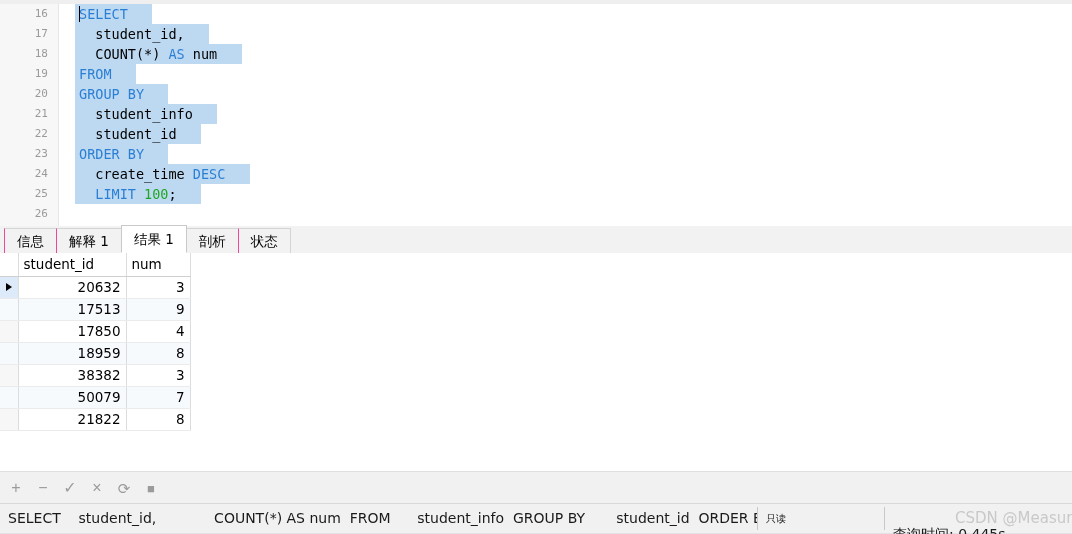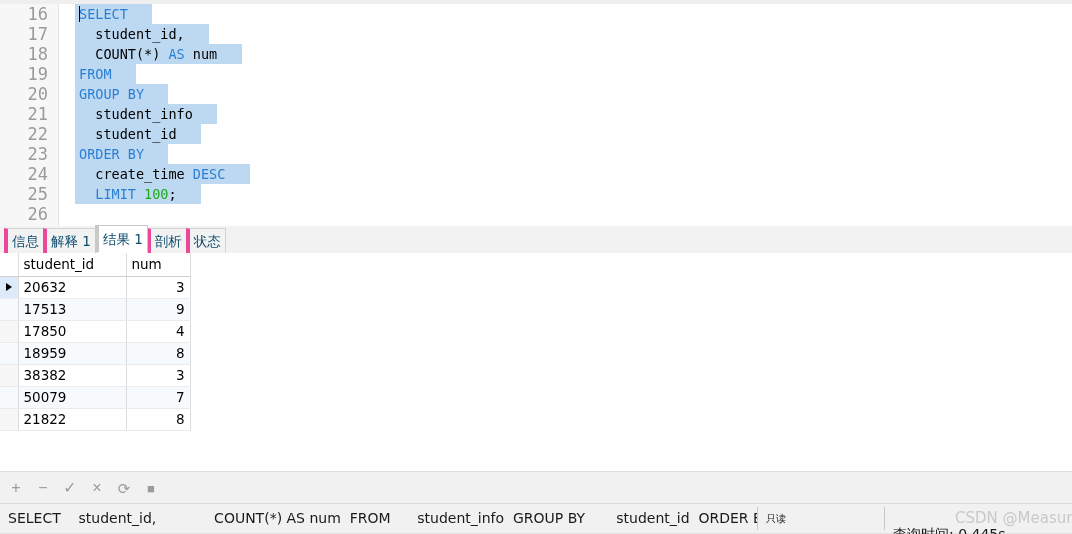--- a/index.html
+++ b/index.html
@@ -68,21 +68,21 @@
   }
   .ln {
     position: absolute;
     right: 10px;
     width: 48px;
     text-align: right;
     height: 20px;
     line-height: 20px;
     color: #9a9a9a;
     font-family: "DejaVu Sans Mono", monospace;
-    font-size: 17px;
+    font-size: 11px;
     margin-left: 12px;
   }
   .gutter-row { position: relative; height: 20px; }
   .code-txt {
     display: inline-block;
     padding-left: 4px;
   }
   .sel { background: #bdd9f2; }
   .kw { color: #2a7fd4; }
   .num-lit { color: #1fa81f; }
@@ -107,25 +107,25 @@
     position: absolute;
     left: 4px; top: 1px;
     display: flex;
     align-items: flex-end;
     height: 26px;
   }
   .tab {
     position: relative;
     height: 24px;
     line-height: 24px;
-    padding: 0 4px;
+    padding: 0 12px;
     font-size: 13.5px;
-    color: #0c4a6e;
+    color: #000000;
     background: #f2f2f2;
-    border-left: 4px solid #ec4899;
+    border-left: 1px solid #ec4899;
     border-right: 1px solid #d4d4d4;
     border-top: 1px solid #d4d4d4;
     margin-right: -1px;
     white-space: nowrap;
     font-family: "DejaVu Sans", sans-serif;
     cursor: default;
   }
   .tab.active {
     background: #ffffff;
     height: 26px;
@@ -169,21 +169,21 @@
   }
   th.rowhdr, td.rowhdr {
     width: 18px;
     min-width: 18px;
     padding: 0;
     background: #f7f7f7;
     border-right: 1px solid #dcdcdc;
     text-align: center;
   }
   th.colsel { background: #dceafa; }
-  th.c-sid, td.c-sid { width: 108px; text-align: left; }
+  th.c-sid, td.c-sid { width: 108px; text-align: right; }
   th.c-num, td.c-num { width: 64px; text-align: right; }
   th.c-sid { text-align: left; }
   th.c-num { text-align: left; }
   tr.zebra td { background: #f7fafd; }
   td.rowhdr.current {
     background: #dceafa;
   }
   .rowarrow {
     display: block;
     width: 0; height: 0;

